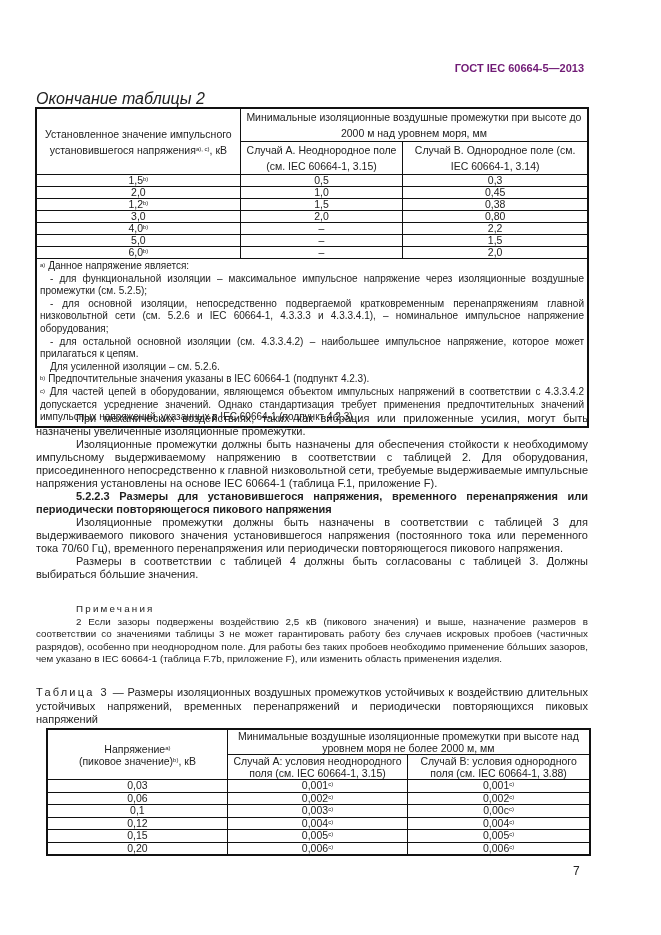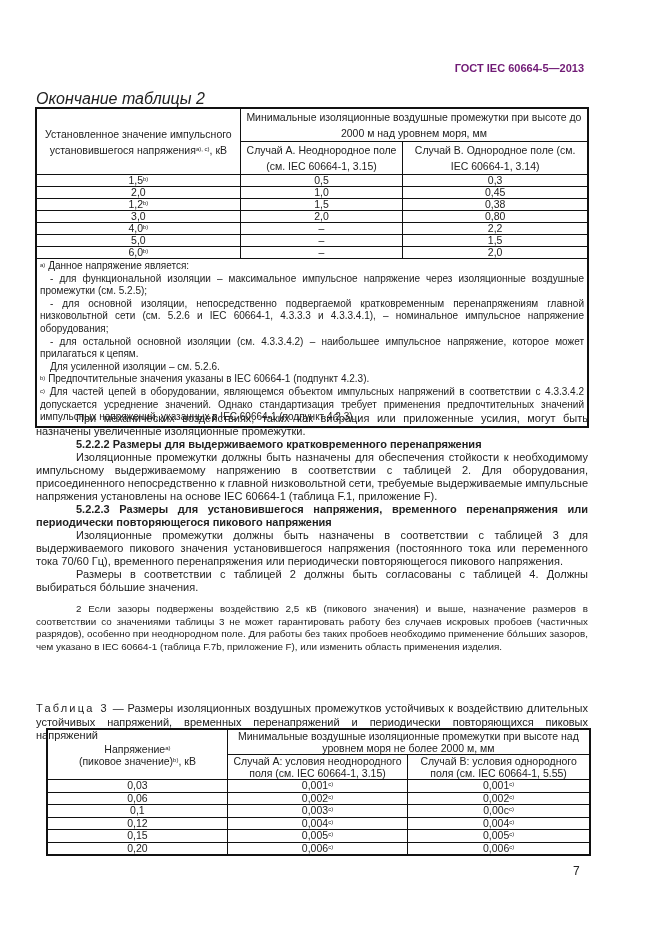--- a/index.html
+++ b/index.html
@@ -16,21 +16,21 @@
   sup { font-size:6px; vertical-align:top; position:relative; top:-1px; }
   .notes { text-align:left; padding:1px 3px 2px 3px; font-size:10px; line-height:12.6px; }
   .notes p { margin:0; text-align:justify; }
   .ind { text-indent:10px; }
   .body { left:36px; width:552px; font-size:11px; line-height:13px; }
   .body p { margin:0; text-align:justify; }
   .i1 { text-indent:40px; }
   .bold { font-weight:bold; }
   .note-sm { font-size:9.8px; line-height:12.5px; }
   .spaced { letter-spacing:2.2px; }
-  .t3cap { left:36px; top:686px; width:552px; font-size:11px; line-height:13.5px; text-align:justify;margin-top:16px; }
+  .t3cap { left:36px; top:686px; width:552px; font-size:11px; line-height:13.5px; text-align:justify; }
   .t3 { left:46px; top:728px; width:545px; border:2px solid #111; }
   .t3 td.data { height:11.5px; line-height:11.5px; padding:0; }
   .pageno { left:573px; top:864px; font-size:12px; }
 </style>
 </head>
 <body>
 
 <div class="abs hdr">ГОСТ IEC 60664-5—2013</div>
 <div class="abs caption">Окончание таблицы 2</div>
 
@@ -95,28 +95,28 @@
       <p class="ind">Для усиленной изоляции – см. 5.2.6.</p>
       <p><sup>b)</sup> <span>Предпочтительные значения указаны в IEC 60664-1 (подпункт 4.2.3).</span></p>
       <p><sup>c)</sup> <span>Для частей цепей в оборудовании, являющемся объектом импульсных напряжений в соответствии с 4.3.3.4.2 допускается усреднение значений. Однако стандартизация требует применения предпочтительных значений импульсных напряжений, указанных в IEC 60664-1 (подпункт 4.2.3).</span></p>
     </td>
   </tr>
 </tbody>
   </table>
 
 <div class="abs body" style="top:412px;">
   <p class="i1">При механических воздействиях, таких как вибрация или приложенные усилия, могут быть назначены увеличенные изоляционные промежутки.</p>
-  <p class="i1 bold">5.2.2.2 Размеры для выдерживаемого кратковременного перенапряжения</p>
   <p class="i1">Изоляционные промежутки должны быть назначены для обеспечения стойкости к необходимому импульсному выдерживаемому напряжению в соответствии с таблицей 2. Для оборудования, присоединенного непосредственно к главной низковольтной сети, требуемые выдерживаемые импульсные напряжения установлены на основе IEC 60664-1 (таблица F.1, приложение F).</p>
   <p class="i1 bold">5.2.2.3 Размеры для установившегося напряжения, временного перенапряжения или периодически повторяющегося пикового напряжения</p>
   <p class="i1">Изоляционные промежутки должны быть назначены в соответствии с таблицей 3 для выдерживаемого пикового значения установившегося напряжения (постоянного тока или переменного тока 70/60 Гц), временного перенапряжения или периодически повторяющегося пикового напряжения.</p>
-  <p class="i1">Размеры в соответствии с таблицей 2 должны быть согласованы с таблицей 4. Должны выбираться бо́льшие значения.</p>
+  <p class="i1">Размеры в соответствии с таблицей 4 должны быть согласованы с таблицей 3. Должны выбираться бо́льшие значения.</p>
 </div>
 
 <div class="abs body note-sm" style="top:603px;">
+  <p class="i1 spaced">Примечания</p>
   <p class="i1">2 Если зазоры подвержены воздействию 2,5 кВ (пикового значения) и выше, назначение размеров в соответствии со значениями таблицы 3 не может гарантировать работу без случаев искровых пробоев (частичных разрядов), особенно при неоднородном поле. Для работы без таких пробоев необходимо применение бо́льших зазоров, чем указано в IEC 60664-1 (таблица F.7b, приложение F), или изменить область применения изделия.</p>
 </div>
 
 <div class="abs t3cap">
   <span class="spaced">Таблица 3</span><span> — Размеры изоляционных воздушных промежутков устойчивых к воздействию длительных устойчивых напряжений, временных перенапряжений и периодически повторяющихся пиковых напряжений</span>
 </div>
 
 <table class="t3">
   <colgroup>
       <col style="width:181px">
@@ -126,21 +126,21 @@
   <tbody>
       <tr>
     <td rowspan="2" class="h">
       <span>Напряжение</span><sup>a)</sup><br>
       <span>(пиковое значение)</span><sup>b)</sup><span>, кВ</span>
     </td>
     <td colspan="2" class="h">Минимальные воздушные изоляционные промежутки при высоте над уровнем моря не более 2000 м, мм</td>
   </tr>
   <tr>
     <td class="h">Случай А: условия неоднородного поля (см. IEC 60664-1, 3.15)</td>
-    <td class="h">Случай В: условия однородного поля (см. IEC 60664-1, 5.55)</td>
+    <td class="h">Случай В: условия однородного поля (см. IEC 60664-1, 3.88)</td>
   </tr>
   <tr>
     <td class="data">0,03</td>
     <td class="data"><span>0,001</span><sup>c)</sup></td>
     <td class="data"><span>0,001</span><sup>c)</sup></td>
   </tr>
   <tr>
     <td class="data">0,06</td>
     <td class="data"><span>0,002</span><sup>c)</sup></td>
     <td class="data"><span>0,002</span><sup>c)</sup></td>

